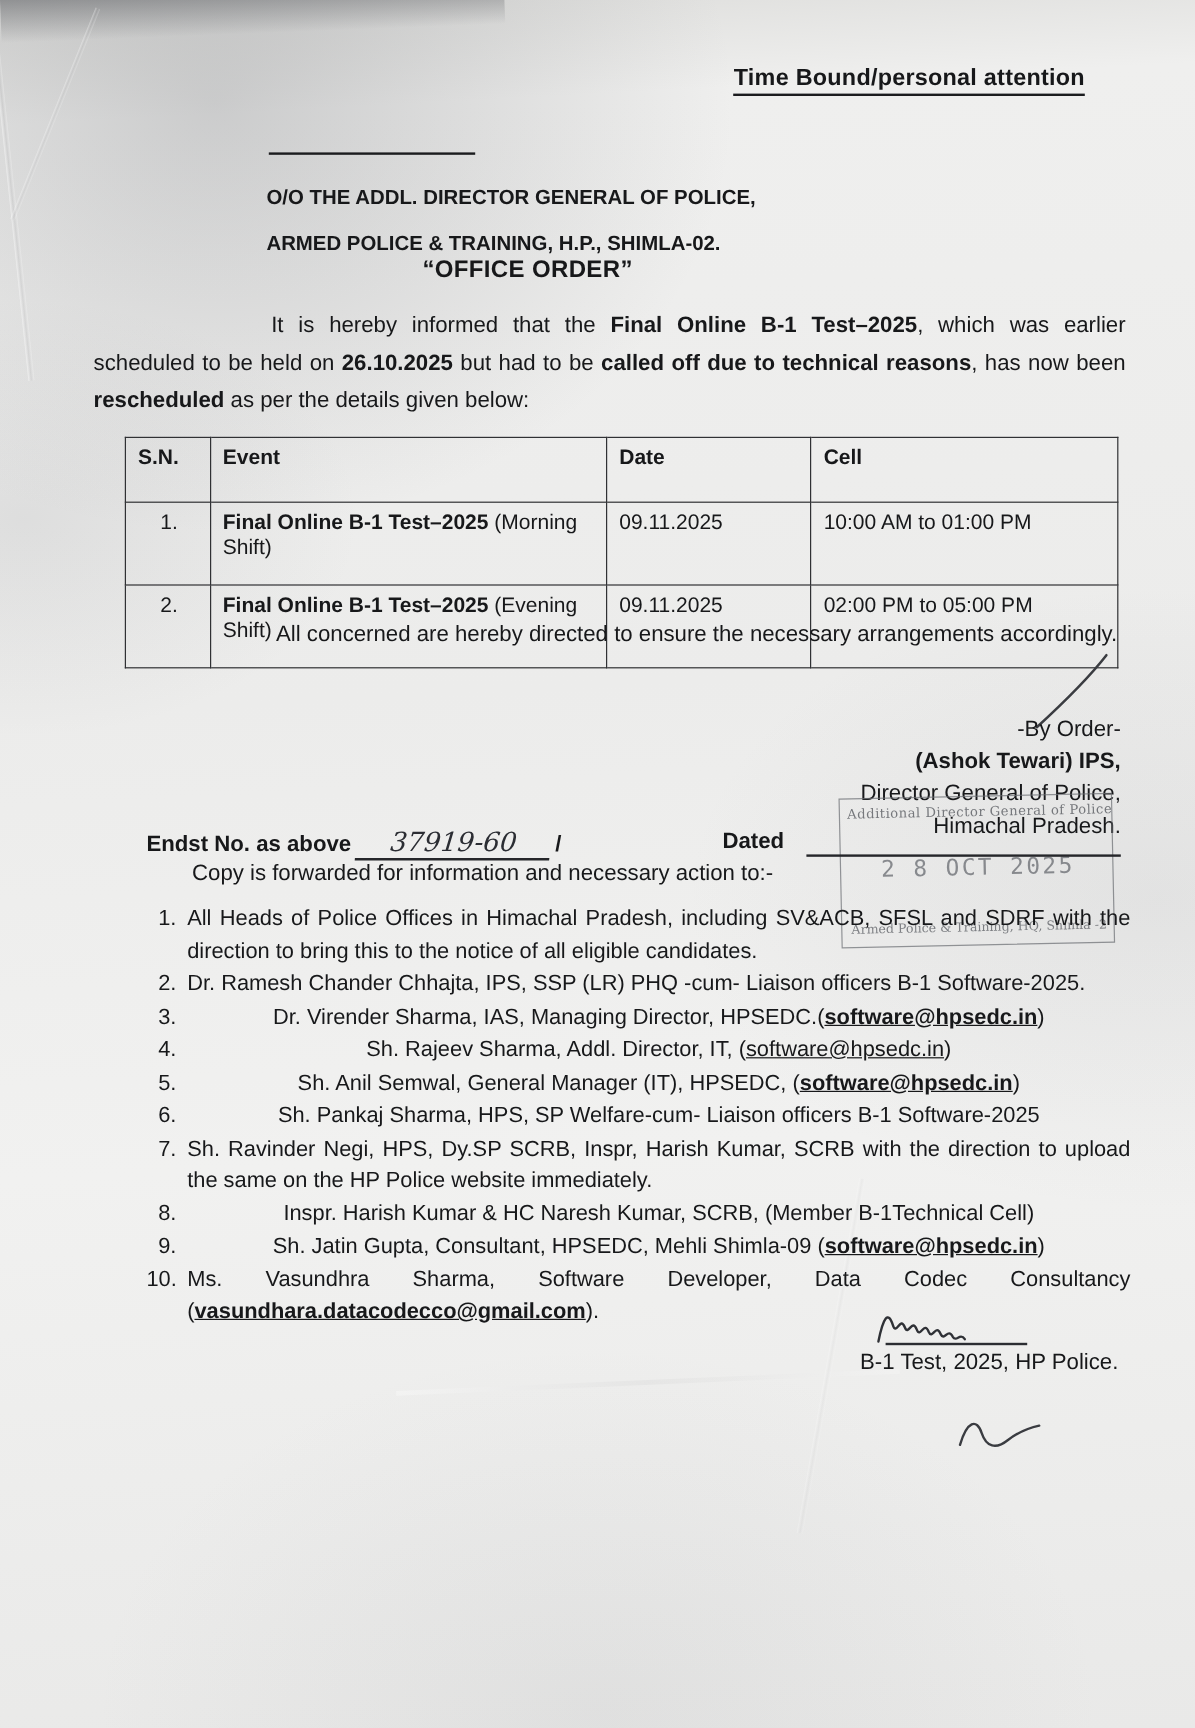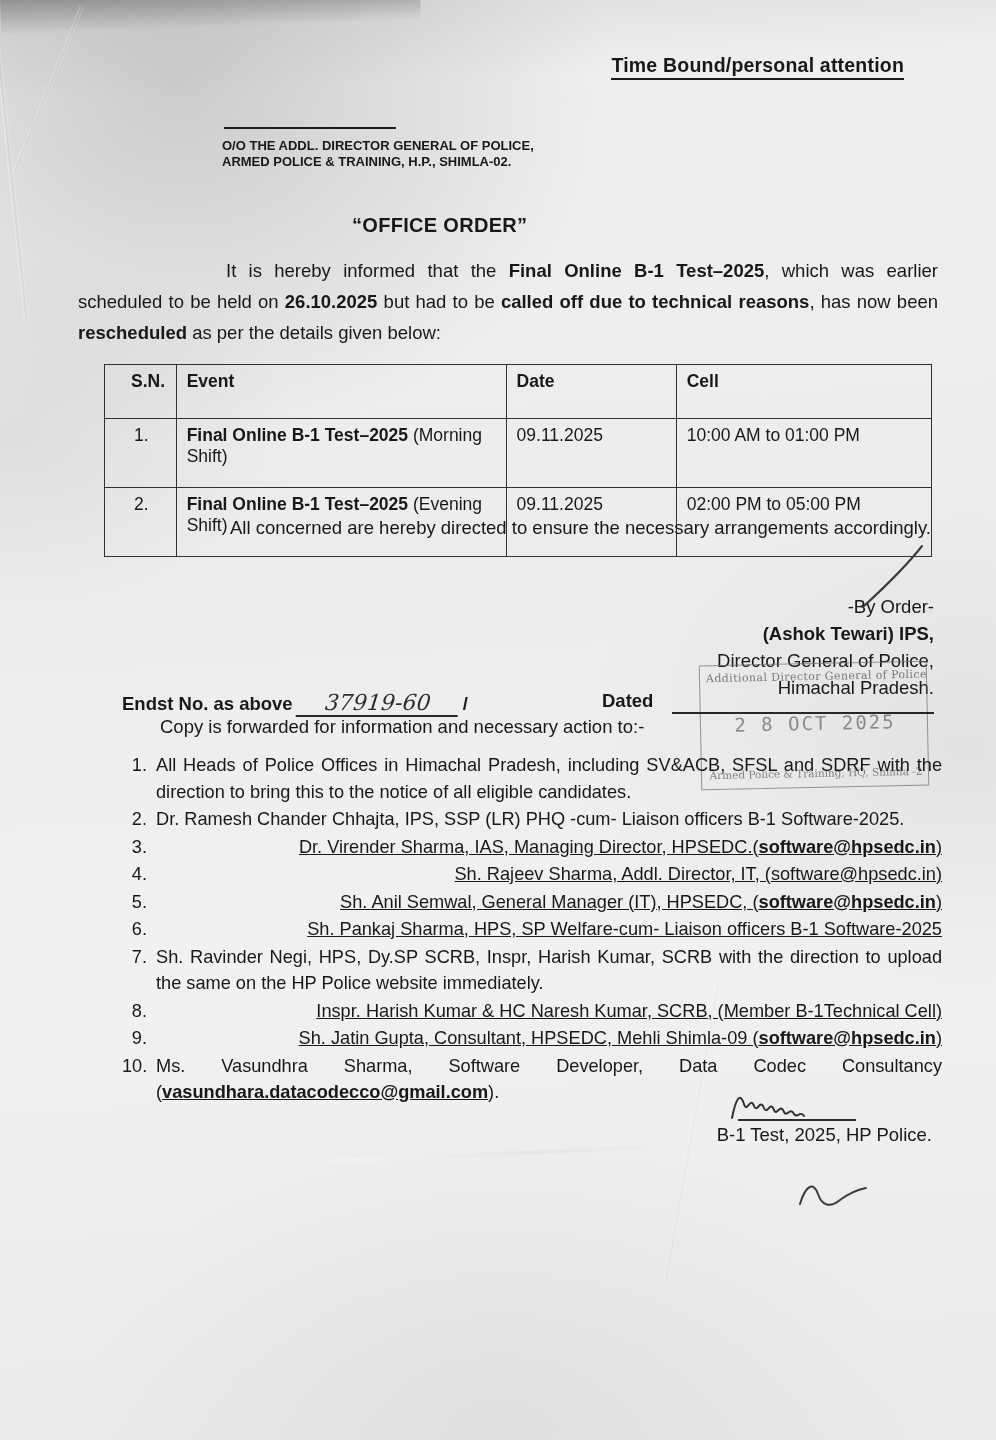--- a/index.html
+++ b/index.html
@@ -50,21 +50,21 @@
     font-weight: bold; font-size: 19.5px; letter-spacing: .2px;
     border-bottom: 2.4px solid #1b1c1e; padding-bottom: 1px;
   }
 
   .ref-block { position: absolute; left: 222px; top: 115px; }
   .ref-line1 { font-weight: bold; font-size: 18.5px; white-space: nowrap; }
   .ref-rule {
     display: inline-block; width: 172px; border-bottom: 2.2px solid #1b1c1e;
     vertical-align: 3px; margin-left: 2px;
   }
-  .ref-line2, .ref-line3 { font-weight: bold; font-size: 13px; margin-top: 1px; white-space: nowrap; }
+  .ref-line2, .ref-line3 { font-weight: bold; font-size: 17px; margin-top: 18px; white-space: nowrap; }
 
   .office-order {
     position: absolute; left: 352px; top: 214px;
     font-weight: bold; font-size: 20px; letter-spacing: .3px;
   }
 
   .para { position: absolute; font-size: 18.5px; line-height: 31px; text-align: justify; }
   #para-intro { left: 78px; top: 255px; width: 860px; text-indent: 148px; }
   #para-intro b { font-weight: bold; }
   #para-concerned { left: 108px; top: 512px; width: 830px; text-indent: 122px; }
@@ -76,21 +76,21 @@
   }
   #order-table td, #order-table th {
     border: 1.7px solid #303134; padding: 6px 8px 8px 10px;
     vertical-align: top; text-align: left; font-weight: normal;
   }
   #order-table thead th { font-weight: bold; padding-bottom: 26px; }
   .c-sn   { width: 68px;  text-align: center !important; font-weight: bold; }
   .c-ev   { width: 318px; }
   .c-dt   { width: 164px; font-weight: bold; }
   .c-tm   { width: 246px; }
-  #order-table thead .c-sn { font-weight: bold; text-align: left !important; padding-left: 26px; }
+  #order-table thead .c-sn { font-weight: bold; text-align: left !important; padding-left: 10px; }
   #order-table tbody td { padding-bottom: 20px; }
   .ev-strong { font-weight: bold; }
 
   
   #sig-top { position: absolute; right: 62px; top: 593px; text-align: right; font-size: 18.5px; line-height: 27px; }
   #sig-top .by-order { font-weight: normal; }
   #sig-top .name { font-weight: bold; }
   #sig-top .desig1 { }
   #sig-top .desig2 { }
 
@@ -110,21 +110,21 @@
   }
   #dated-label { position: absolute; left: 602px; top: 690px; font-weight: bold; font-size: 18.5px; }
   #dated-rule { position: absolute; left: 672px; top: 712px; width: 262px; border-bottom: 2.2px solid #25262a; }
   #copy-line { position: absolute; left: 160px; top: 716px; font-size: 18.5px; }
 
   
   #recipients { position: absolute; left: 122px; top: 752px; width: 820px; font-size: 18.2px; }
   .rcp { display: flex; align-items: flex-start; line-height: 26.5px; margin-bottom: 1px; }
   .rcp-num { width: 34px; flex: 0 0 34px; text-align: right; padding-right: 9px; }
   .rcp-txt { flex: 1; text-align: justify; }
-  .rcp-txt.nojust { text-align: right; text-decoration: underline; }
+  .rcp-txt.nojust { text-align: center; }
   .mail-b { font-weight: bold; text-decoration: underline; }
   .mail-n { text-decoration: underline; }
 
   
   #sig-bot { position: absolute; right: 64px; top: 1120px; text-align: right; font-size: 18.5px; line-height: 30px; }
 
   
   #stamp {
     position: absolute; left: 700px; top: 663px; width: 228px; height: 125px;
     border: 1.6px solid #6d7075; transform: rotate(-1.2deg);

